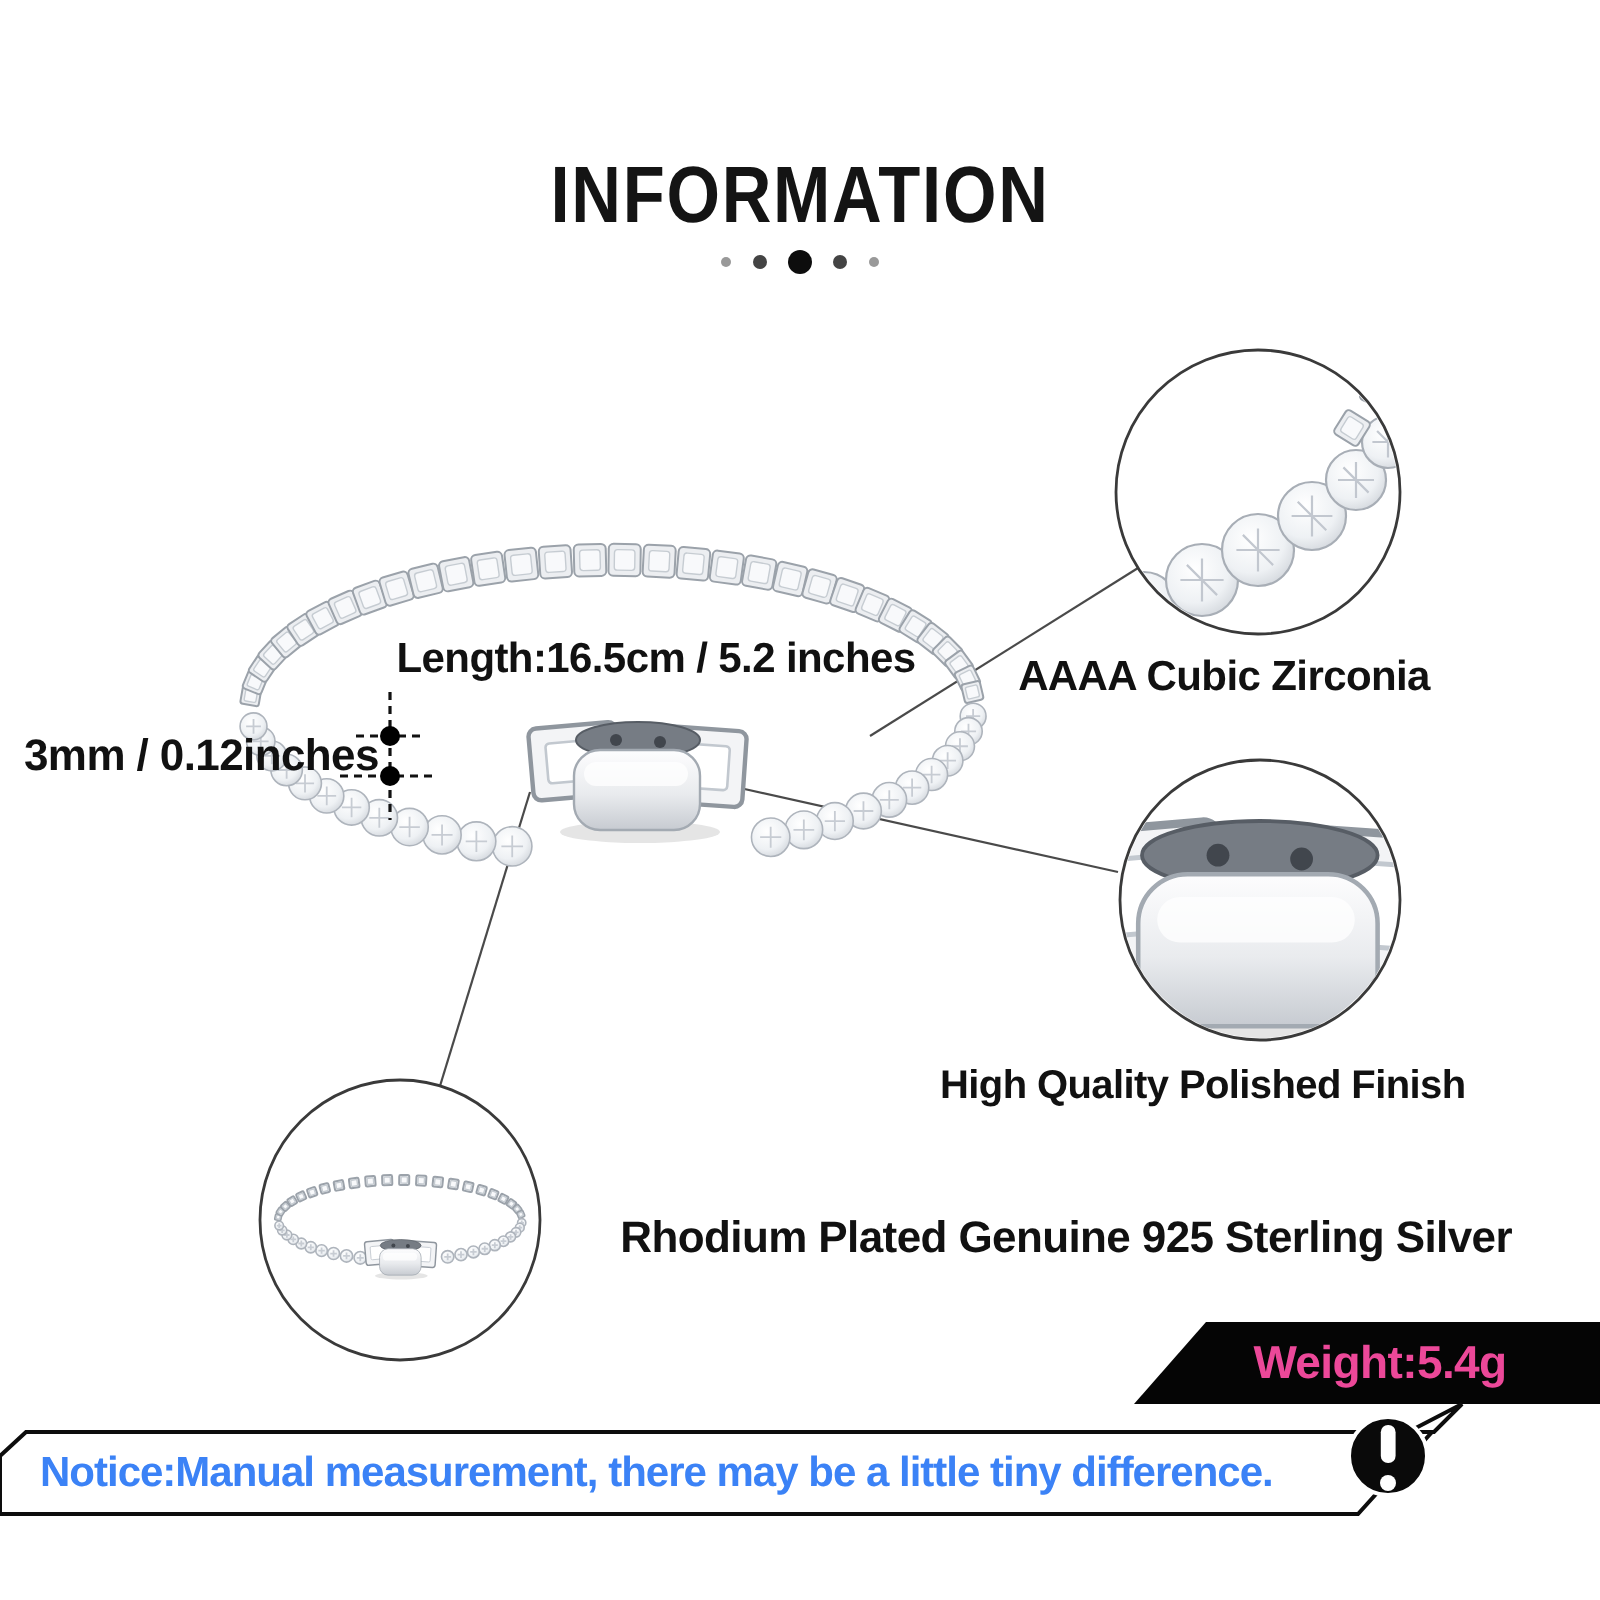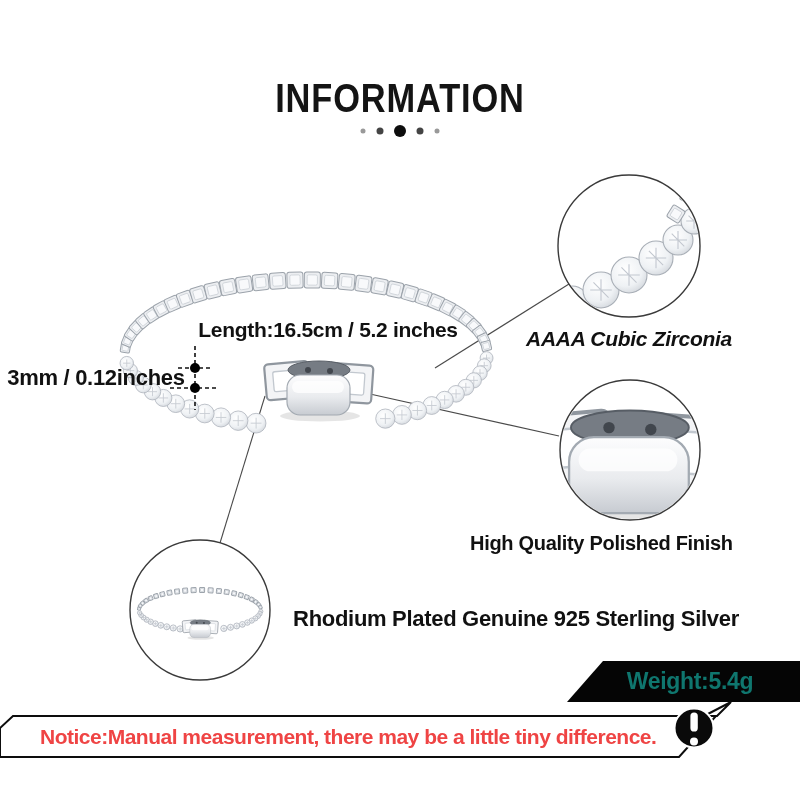--- a/index.html
+++ b/index.html
@@ -12,28 +12,28 @@
   .lbl{
     position:absolute;font-weight:bold;color:#111111;
     letter-spacing:-0.3px;white-space:nowrap;
   }
   #title-text{
     left:0;top:76px;width:800px;text-align:center;
     font-size:40px;color:#141414;letter-spacing:1px;
     transform:scaleX(0.86);transform-origin:400px 50%;
   }
   #length-label{left:178px;top:318px;width:300px;text-align:center;font-size:21px;}
-  #width-label{left:0;top:365px;width:192px;text-align:center;font-size:22px;}
-  #zirconia-label{left:479px;top:327px;width:300px;text-align:center;font-size:21px;font-style:italic;}
+  #width-label{left:12px;top:365px;width:192px;text-align:left;font-size:22px;}
+  #zirconia-label{left:462px;top:327px;width:300px;text-align:center;font-size:21px;}
   #polished-label{left:470px;top:532px;width:320px;font-size:20px;}
-  #rhodium-label{left:276px;top:606px;width:480px;text-align:center;font-size:22px;}
+  #rhodium-label{left:276px;top:606px;width:480px;text-align:right;font-size:22px;}
   #weight-label{left:580px;top:661px;width:220px;height:41px;line-height:41px;
-    text-align:center;font-size:23px;color:#0f766e;}
+    text-align:center;font-size:23px;color:#ec4899;}
   #notice-text{left:20px;top:717px;width:655px;height:40px;line-height:40px;
-    text-align:left;font-size:21px;color:#ef4444;letter-spacing:-0.5px;margin-left:20px;}
+    text-align:left;font-size:21px;color:#3b82f6;letter-spacing:-0.5px;}
 </style>
 </head>
 <body>
 
 <svg id="art" width="800" height="800" viewBox="0 0 800 800">
   <defs>
     <radialGradient id="gStone" cx="0.4" cy="0.35" r="0.85">
       <stop offset="0" stop-color="#ffffff"></stop>
       <stop offset="0.55" stop-color="#eef1f4"></stop>
       <stop offset="1" stop-color="#c3c8cf"></stop>

